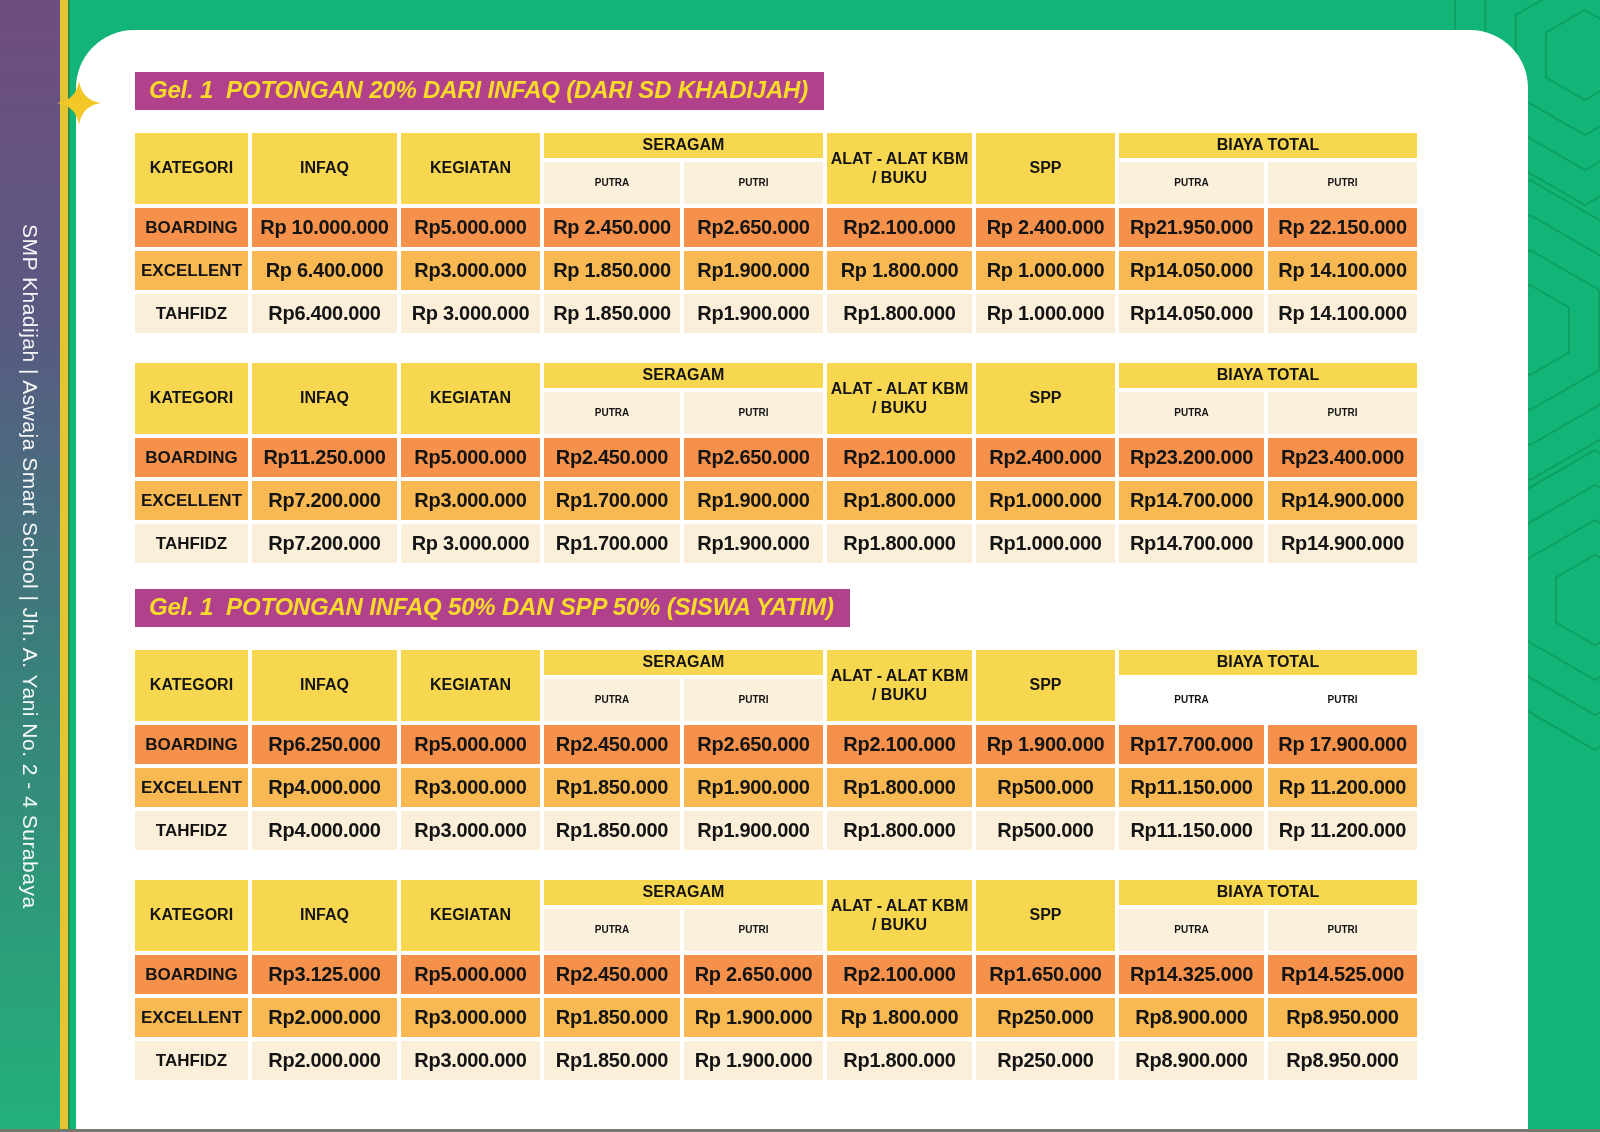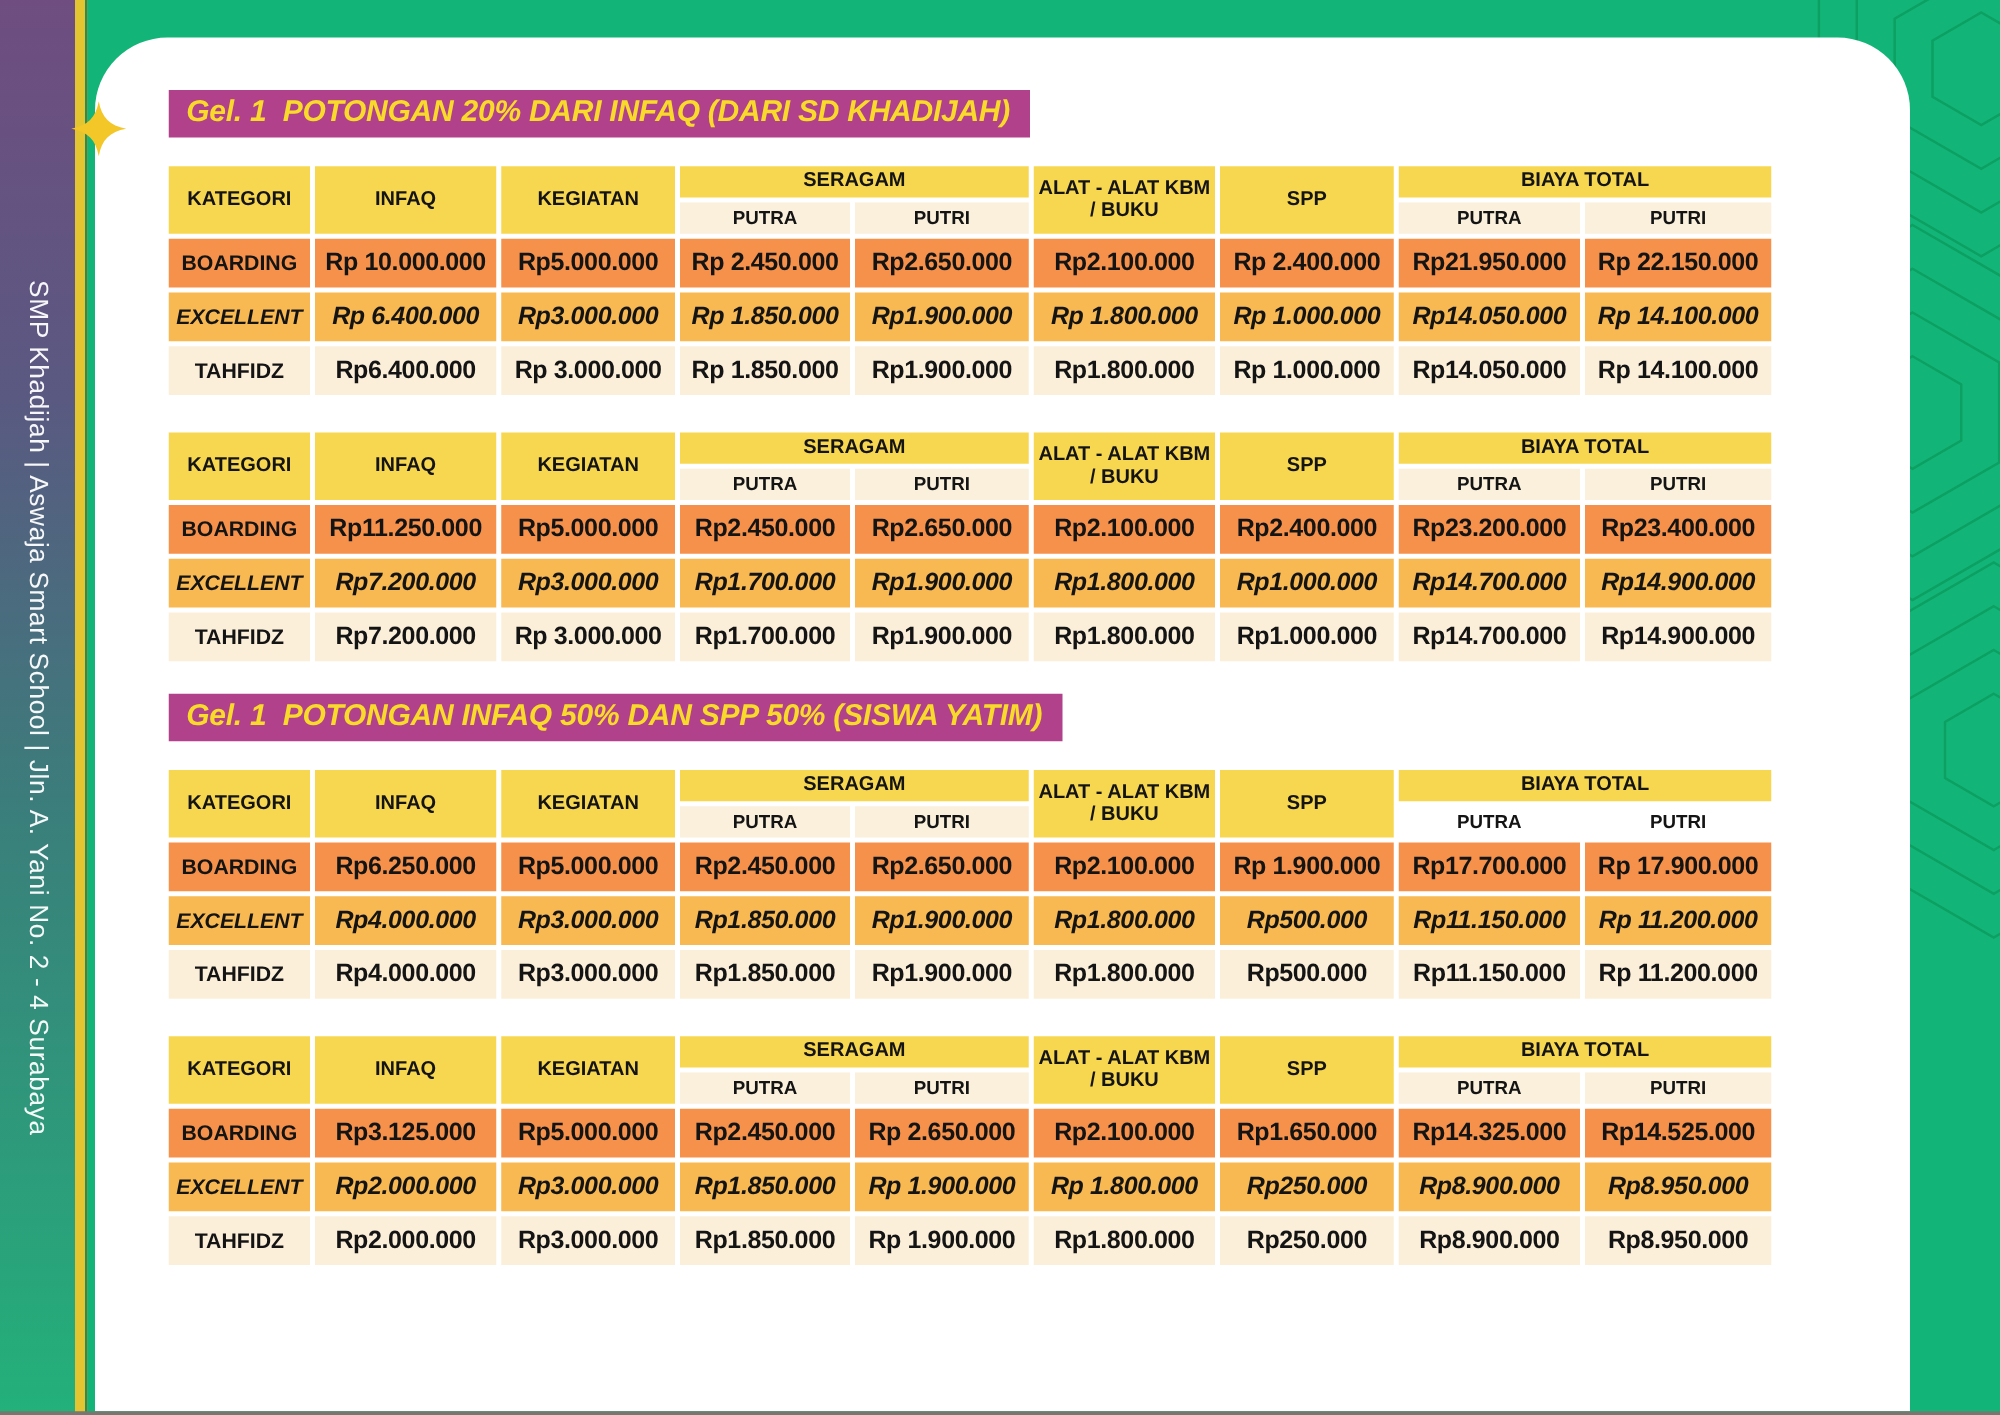--- a/index.html
+++ b/index.html
@@ -32,27 +32,27 @@
 
   .table-block{margin-bottom:22px;}
   .banner{display:inline-block;background:var(--magenta);padding:4px 16px 6px 14px;margin:0 0 19px 0;}
   .banner span{font-style:italic;font-weight:bold;font-size:24px;color:var(--banner-yellow);
     letter-spacing:-.2px;white-space:pre;}
   table{border-collapse:separate;border-spacing:4px;table-layout:fixed;width:1290px;margin:0 0 0 -4px;}
   th,td{font-weight:bold;text-align:center;vertical-align:middle;color:var(--ink);
     padding:0 2px;overflow:hidden;}
   thead th{background:var(--header-yellow);font-size:16px;line-height:1.15;}
   thead tr.group th{height:25px;}
-  thead tr.sub th{height:25px;background:var(--cream);font-size:15px;}
+  thead tr.sub th{height:42px;background:var(--cream);font-size:10px;}
   .block-2 thead tr.sub th.bt{background:#ffffff;}
   tbody th.cat{font-size:17px;}
   tbody td{font-size:20px;letter-spacing:-.3px;white-space:pre;}
   tbody tr{height:39px;}
   tbody tr:nth-child(1) th,tbody tr:nth-child(1) td{background:var(--row-orange);}
-  tbody tr:nth-child(2) th,tbody tr:nth-child(2) td{background:var(--row-amber);font-style:italic;}
+  tbody tr:nth-child(2) th,tbody tr:nth-child(2) td{background:var(--row-amber);}
   tbody tr:nth-child(3) th,tbody tr:nth-child(3) td{background:var(--row-cream);}
 </style>
 </head>
 <body>
 
 <div class="canvas">
 
   <svg class="pattern" width="200" height="780" viewBox="0 0 200 780" fill="none">
     <defs>
       <g id="hexset" stroke="#0B9B5E" stroke-width="2" fill="none" opacity="0.8">

